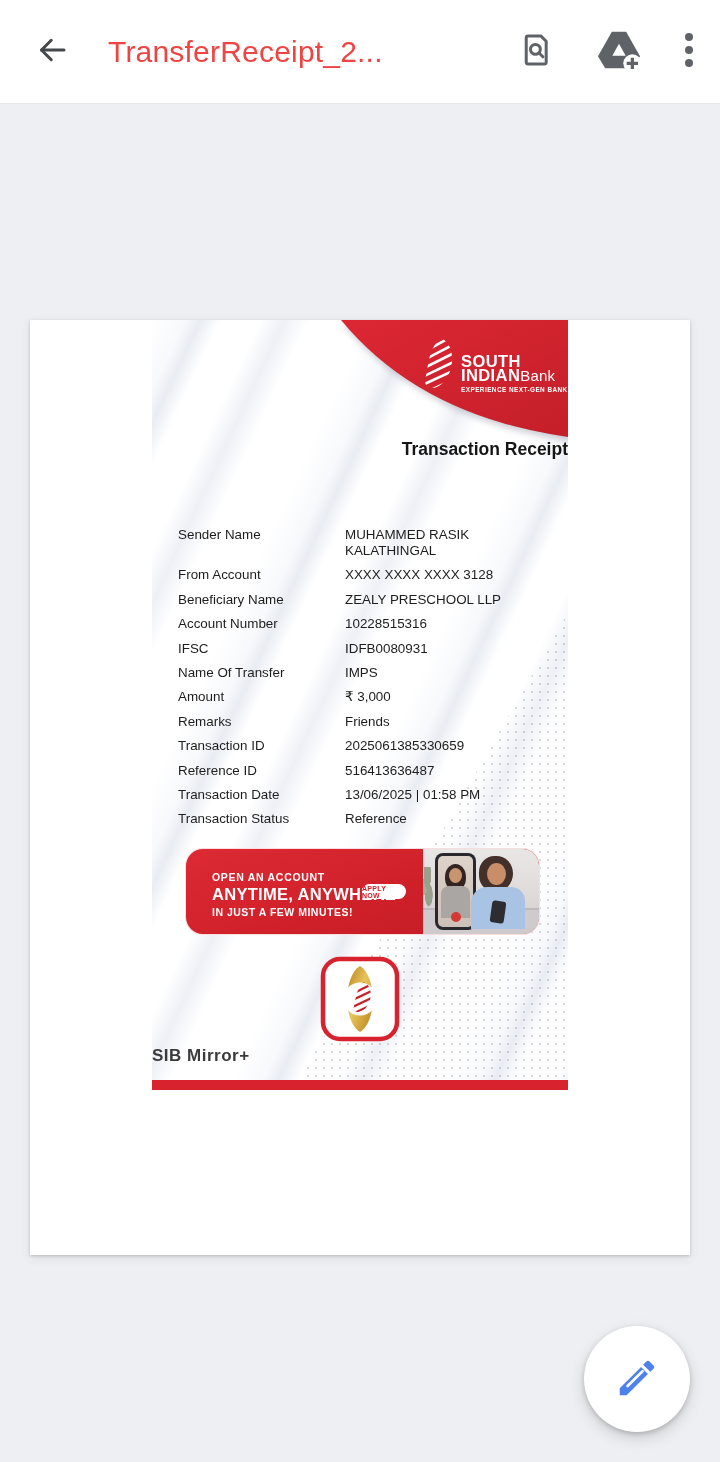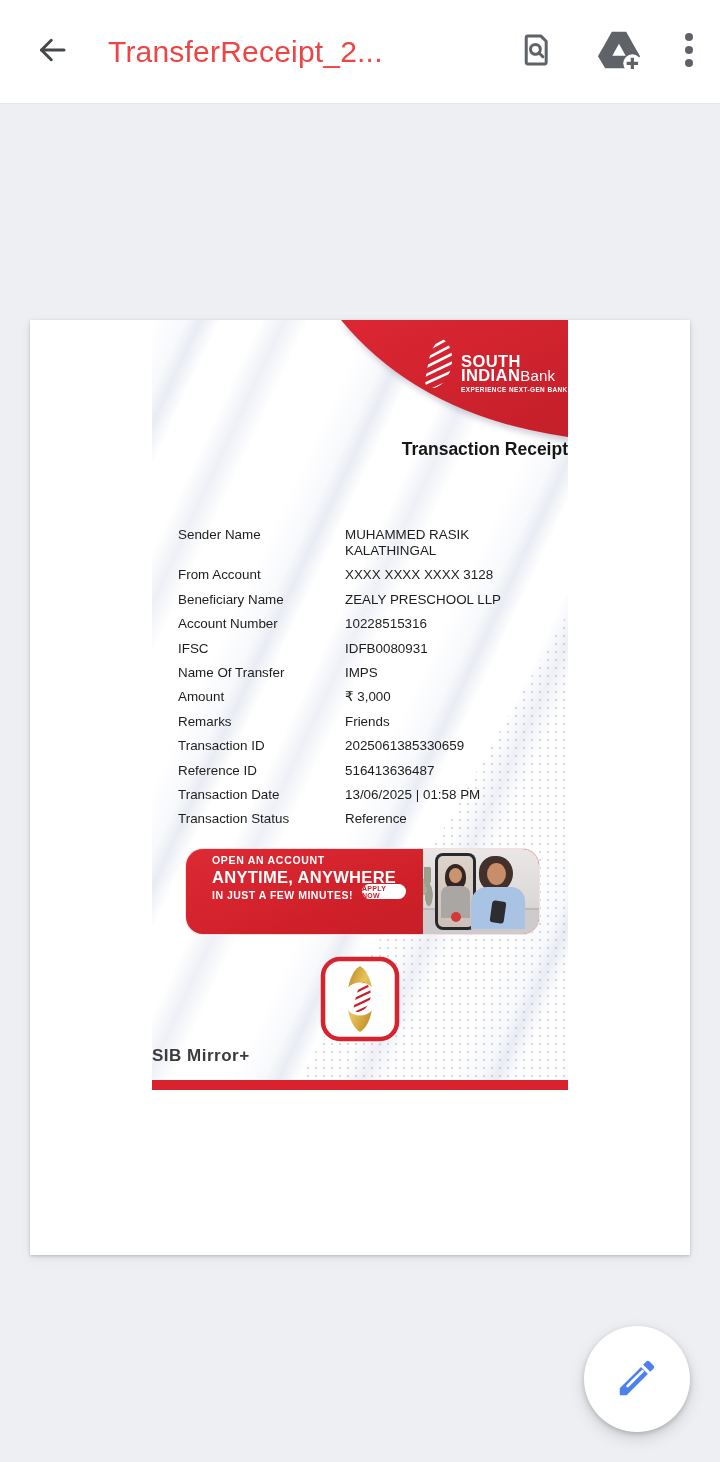--- a/index.html
+++ b/index.html
@@ -61,21 +61,21 @@
   .frow{ display:flex; margin-bottom:8.4px; }
   .frow .lbl{ width:167px; flex-shrink:0; font-size:13.4px; color:#1d1d1d; line-height:16px; }
   .frow .val{ width:185px; font-size:13.4px; color:#1d1d1d; line-height:16px; }
   
   .banner{
     position:absolute; left:33px; top:528px; width:355px; height:87px;
     background:linear-gradient(160deg,#dd2a34 0%,#cf2029 55%,#c01d27 100%);
     border-radius:18px; border:1.5px solid rgba(255,255,255,.85);
     z-index:2; overflow:hidden;
   }
-  .banner-text{ position:absolute; left:26px; top:5px; color:#fff; }
+  .banner-text{ position:absolute; left:26px; top:22px; color:#fff; }
   .b1{ font-size:10.5px; font-weight:700; letter-spacing:.7px; }
   .b2{ font-size:16.5px; font-weight:800; letter-spacing:.3px; margin-top:2px; }
   .b3{ font-size:10.5px; font-weight:700; letter-spacing:.5px; margin-top:2px; }
   .cta{
     position:absolute; left:176px; top:35px; width:44px; height:15px;
     background:#ffffff; border-radius:8px; color:#cf2029;
     font-size:7px; font-weight:800; letter-spacing:.3px;
     display:flex; align-items:center; justify-content:center;
   }
   .banner-photo{

